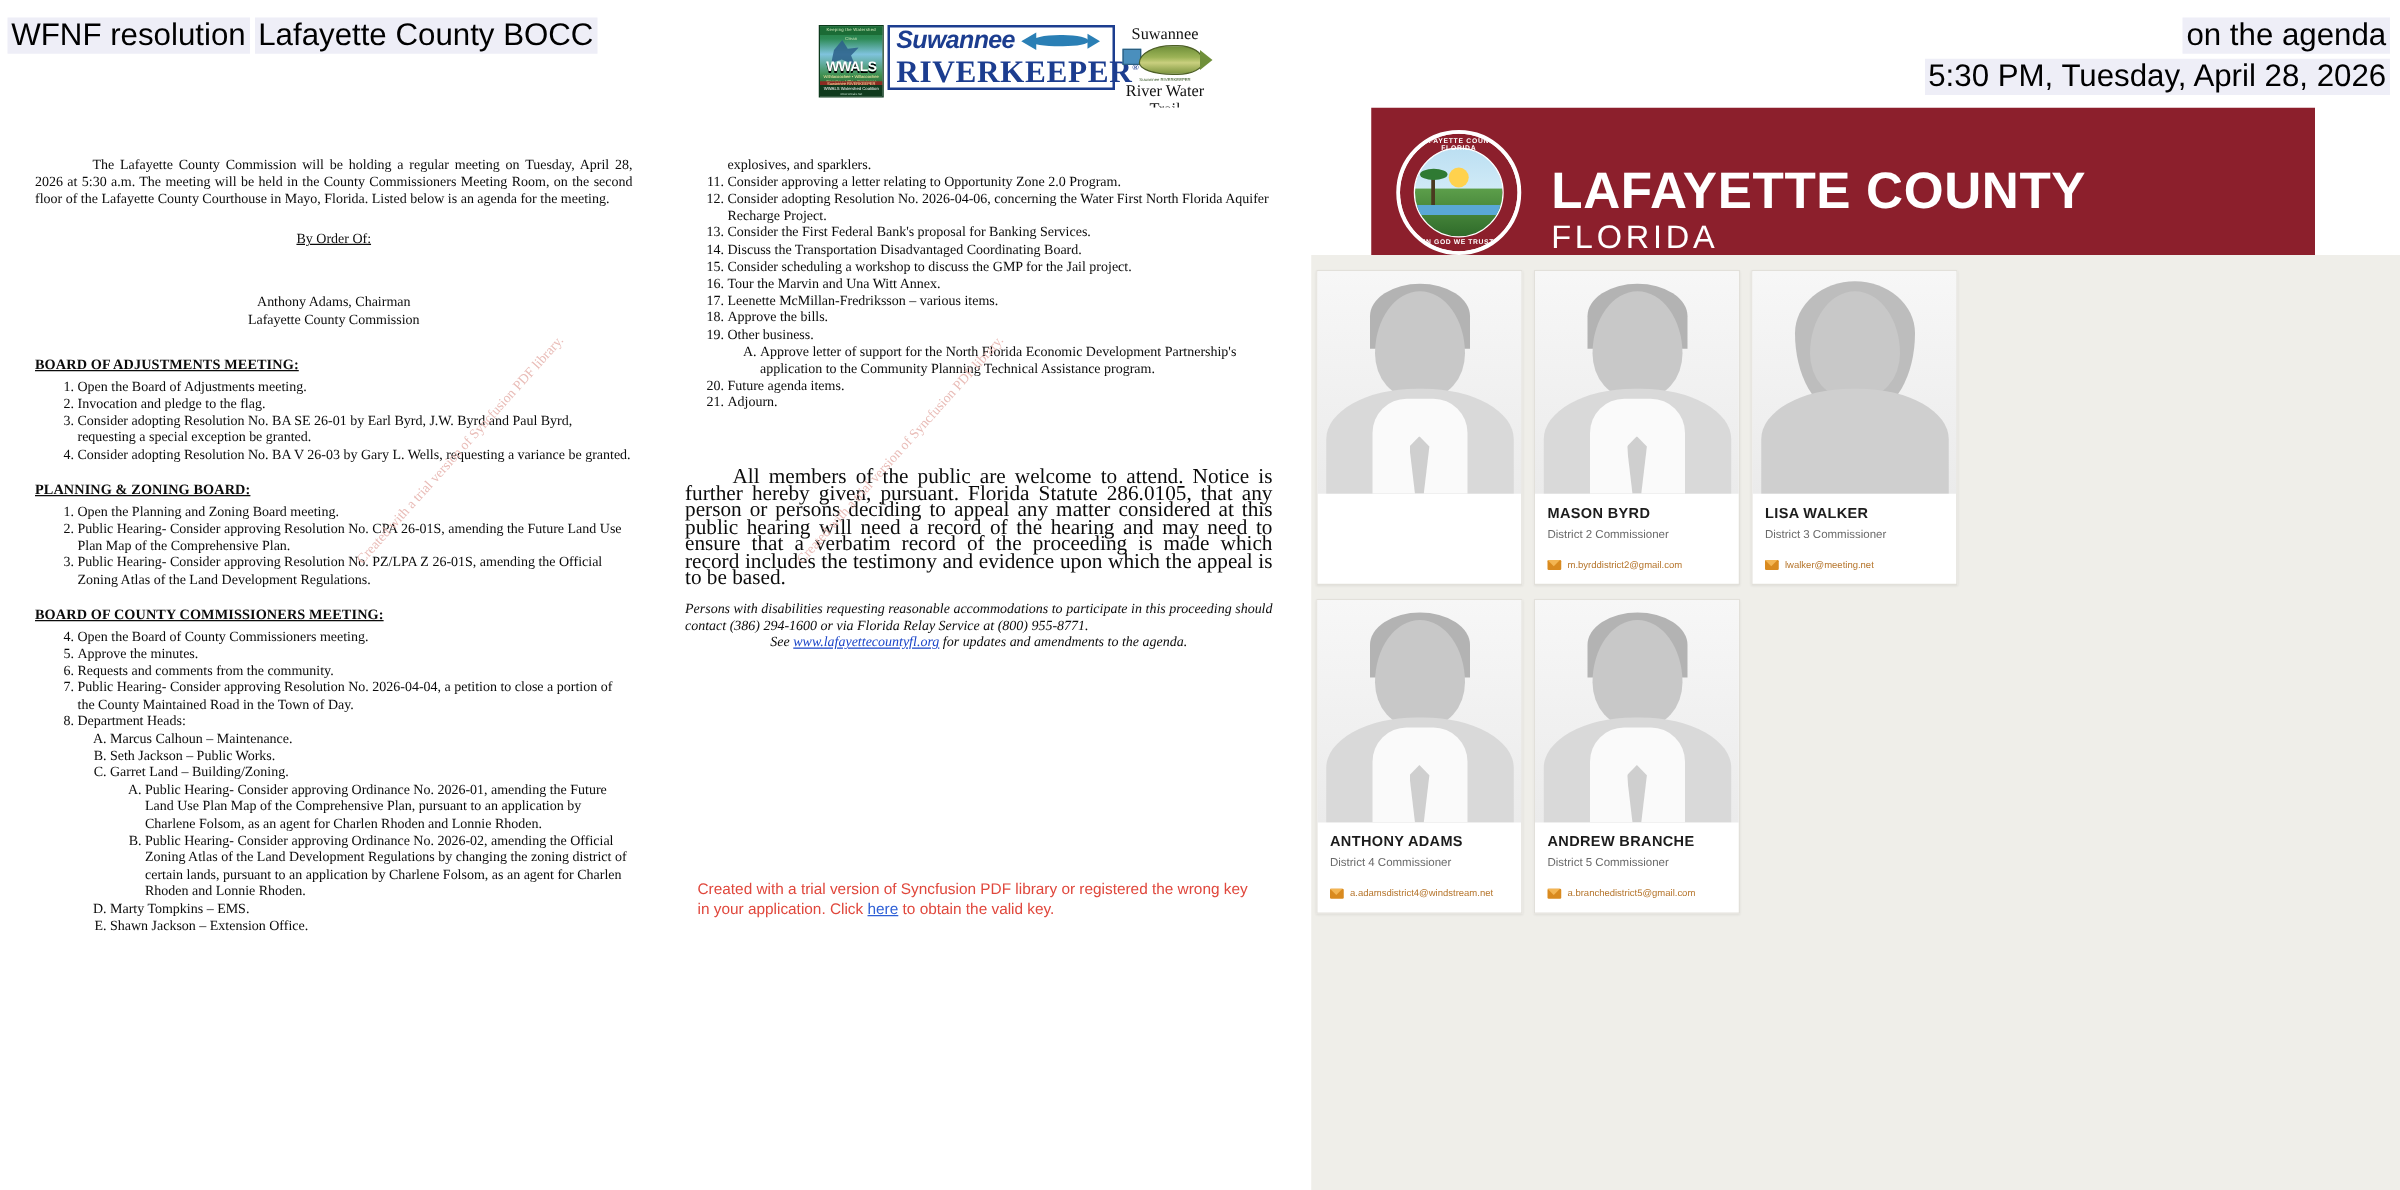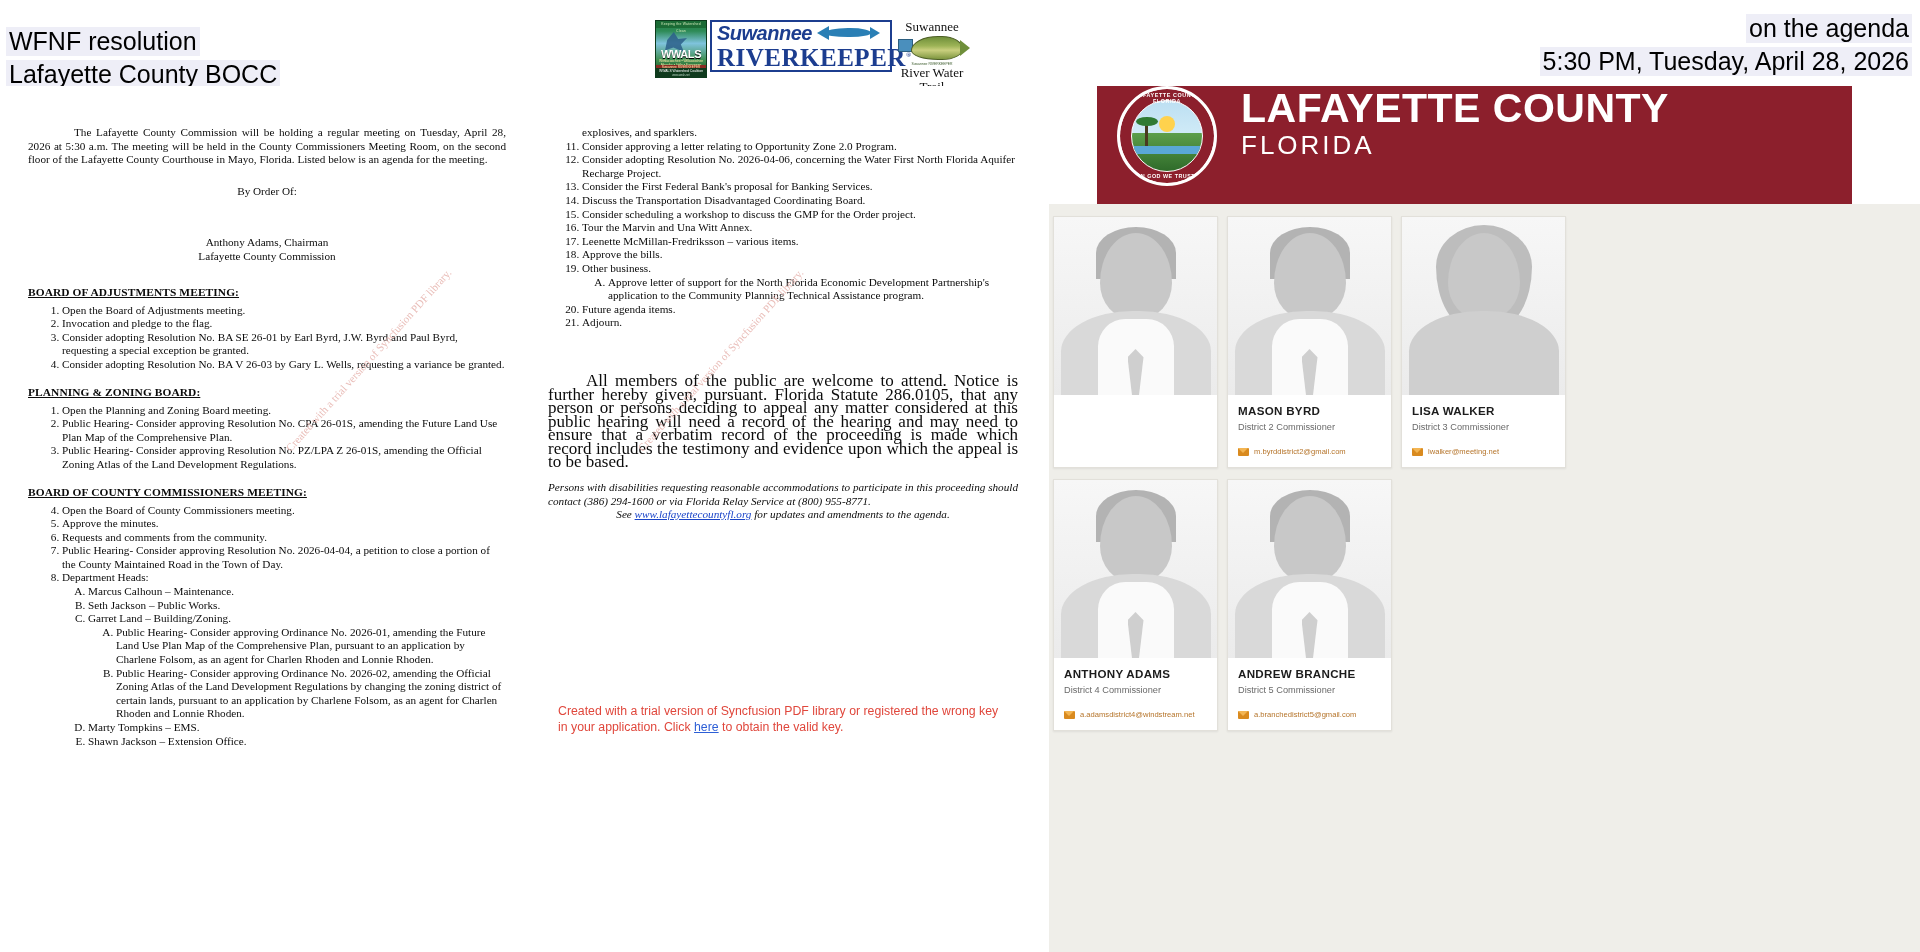--- a/index.html
+++ b/index.html
@@ -10,22 +10,22 @@
     overflow:hidden;
     position:relative;
   }
 
   
   .header{
     position:absolute;top:0;left:0;width:1920px;height:86px;
     background:#ffffff;
   }
   .hdr-left{
-    position:absolute;left:6px;top:27px;
-    display:flex;flex-direction:column;align-items:flex-start;gap:4px;justify-content:flex-end;
+    position:absolute;left:6px;top:14px;
+    display:flex;align-items:flex-start;gap:4px;justify-content:flex-end;
   }
   .hdr-right{
     position:absolute;right:8px;top:14px;
     display:flex;flex-direction:column;align-items:flex-end;gap:4px;
   }
   .hdr-text{
     font-size:25px;color:#000;line-height:1.15;
     background:#eeeef7;
     padding:0 3px;
     white-space:nowrap;
@@ -156,21 +156,21 @@
   }
   .trial-note a{color:#2d5fd6;text-decoration:underline;}
 
   
   .panel{
     position:absolute;left:1035px;top:86px;width:885px;height:866px;
     background:#ffffff;overflow:hidden;
   }
   .county-banner{
     position:absolute;left:62px;top:0px;width:755px;height:118px;
-    background:#8c1f2c;display:flex;align-items:flex-start;
+    background:#8c1f2c;display:flex;align-items:flex-end;
   }
   .seal{
     margin-left:20px;width:100px;height:100px;border-radius:50%;
     background:#ffffff;position:relative;box-sizing:border-box;
     border:3px solid #ffffff;
     display:flex;align-items:center;justify-content:center;
     overflow:hidden;
   }
   .seal .ring{
     position:absolute;inset:0;border-radius:50%;
@@ -305,21 +305,21 @@
   <div class="hdr-right">
     <div class="hdr-text">on the agenda</div>
     <div class="hdr-text">5:30 PM, Tuesday, April 28, 2026</div>
   </div>
 </div>
 
 <div class="doc">
 
   <div class="col col-left">
     <p class="p-intro">The Lafayette County Commission will be holding a regular meeting on Tuesday, April 28, 2026 at 5:30 a.m. The meeting will be held in the County Commissioners Meeting Room, on the second floor of the Lafayette County Courthouse in Mayo, Florida. Listed below is an agenda for the meeting.</p>
-    <p class="center" style="margin:18px 0 0 0;">By Order Of:</p>
+    <p class="center" style="margin:18px 0 0 0;text-decoration:underline;">By Order Of:</p>
     <div style="height:38px"></div>
     <div class="sig">Anthony Adams, Chairman</div>
     <div class="sig">Lafayette County Commission</div>
 
     <div style="height:22px"></div>
     <h3 class="sec">BOARD OF ADJUSTMENTS MEETING:</h3>
     <ol class="agenda">
       <li>Open the Board of Adjustments meeting.</li>
       <li>Invocation and pledge to the flag.</li>
       <li>Consider adopting Resolution No. BA SE 26-01 by Earl Byrd, J.W. Byrd and Paul Byrd, requesting a special exception be granted.</li>
@@ -361,21 +361,21 @@
   </div>
 
   <div class="col col-mid">
     <div style="height:40px"></div>
     <div style="font-size:11.2px;line-height:13.6px;padding-left:34px;">explosives, and sparklers.</div>
     <ol class="agenda" start="11" style="margin-top:0;">
       <li>Consider approving a letter relating to Opportunity Zone 2.0 Program.</li>
       <li>Consider adopting Resolution No. 2026-04-06, concerning the Water First North Florida Aquifer Recharge Project.</li>
       <li>Consider the First Federal Bank's proposal for Banking Services.</li>
       <li>Discuss the Transportation Disadvantaged Coordinating Board.</li>
-      <li>Consider scheduling a workshop to discuss the GMP for the Order project.</li>
+      <li>Consider scheduling a workshop to discuss the GMP for the Jail project.</li>
       <li>Tour the Marvin and Una Witt Annex.</li>
       <li>Leenette McMillan-Fredriksson – various items.</li>
       <li>Approve the bills.</li>
       <li>
         <span>Other business.</span>
         <ol class="sub">
           <li>Approve letter of support for the North Florida Economic Development Partnership's application to the Community Planning Technical Assistance program.</li>
         </ol>
       </li>
       <li>Future agenda items.</li>

